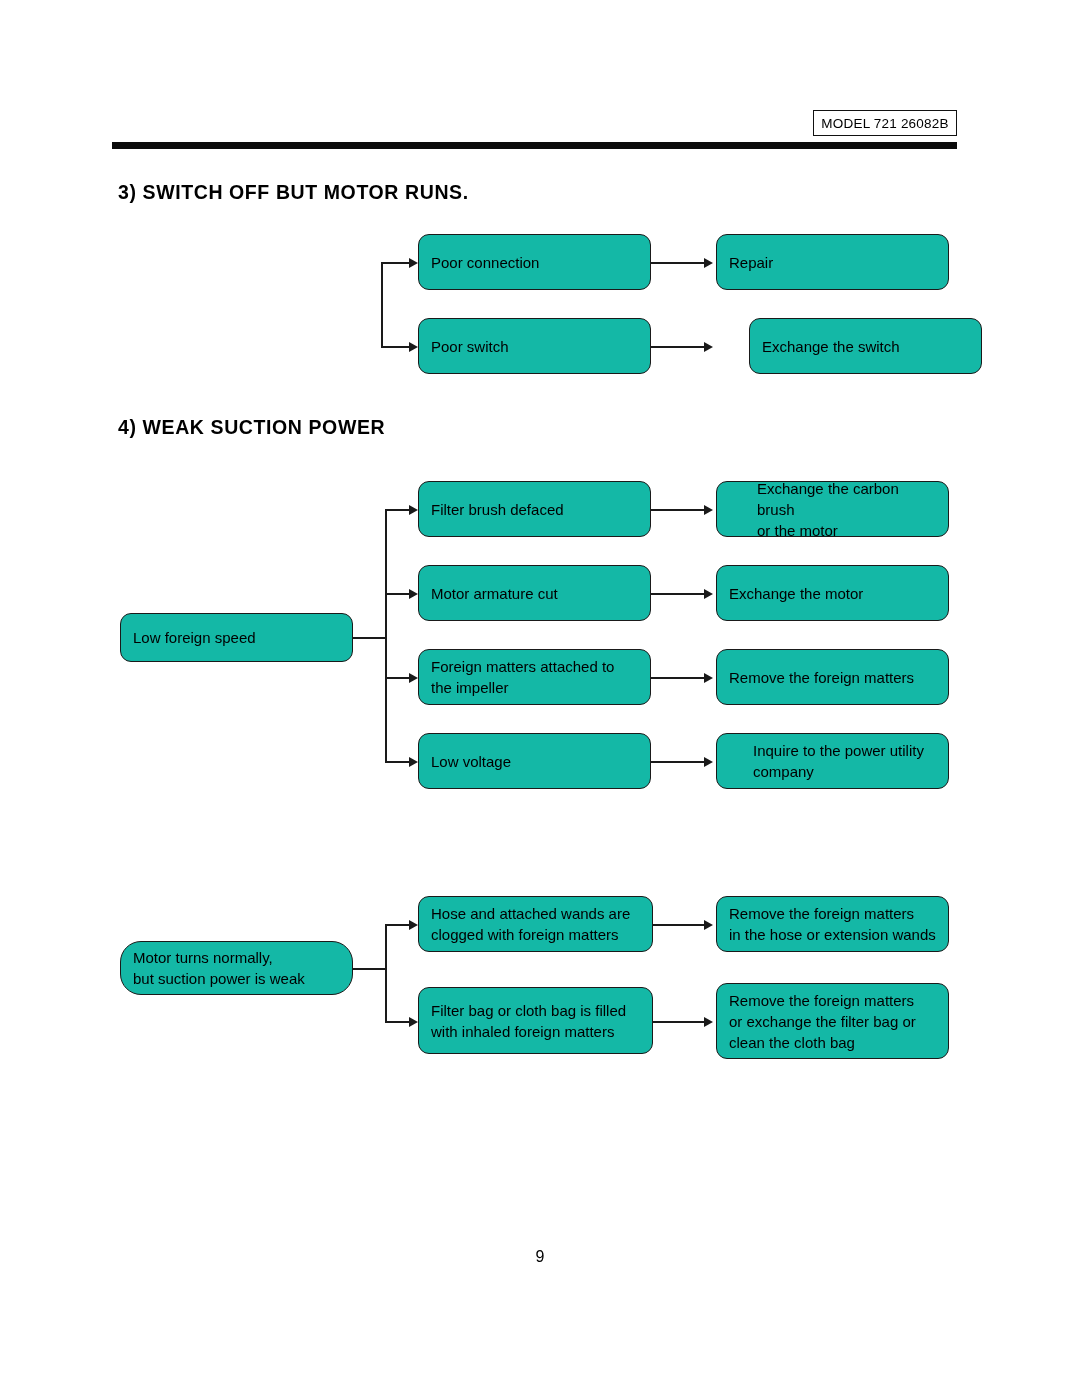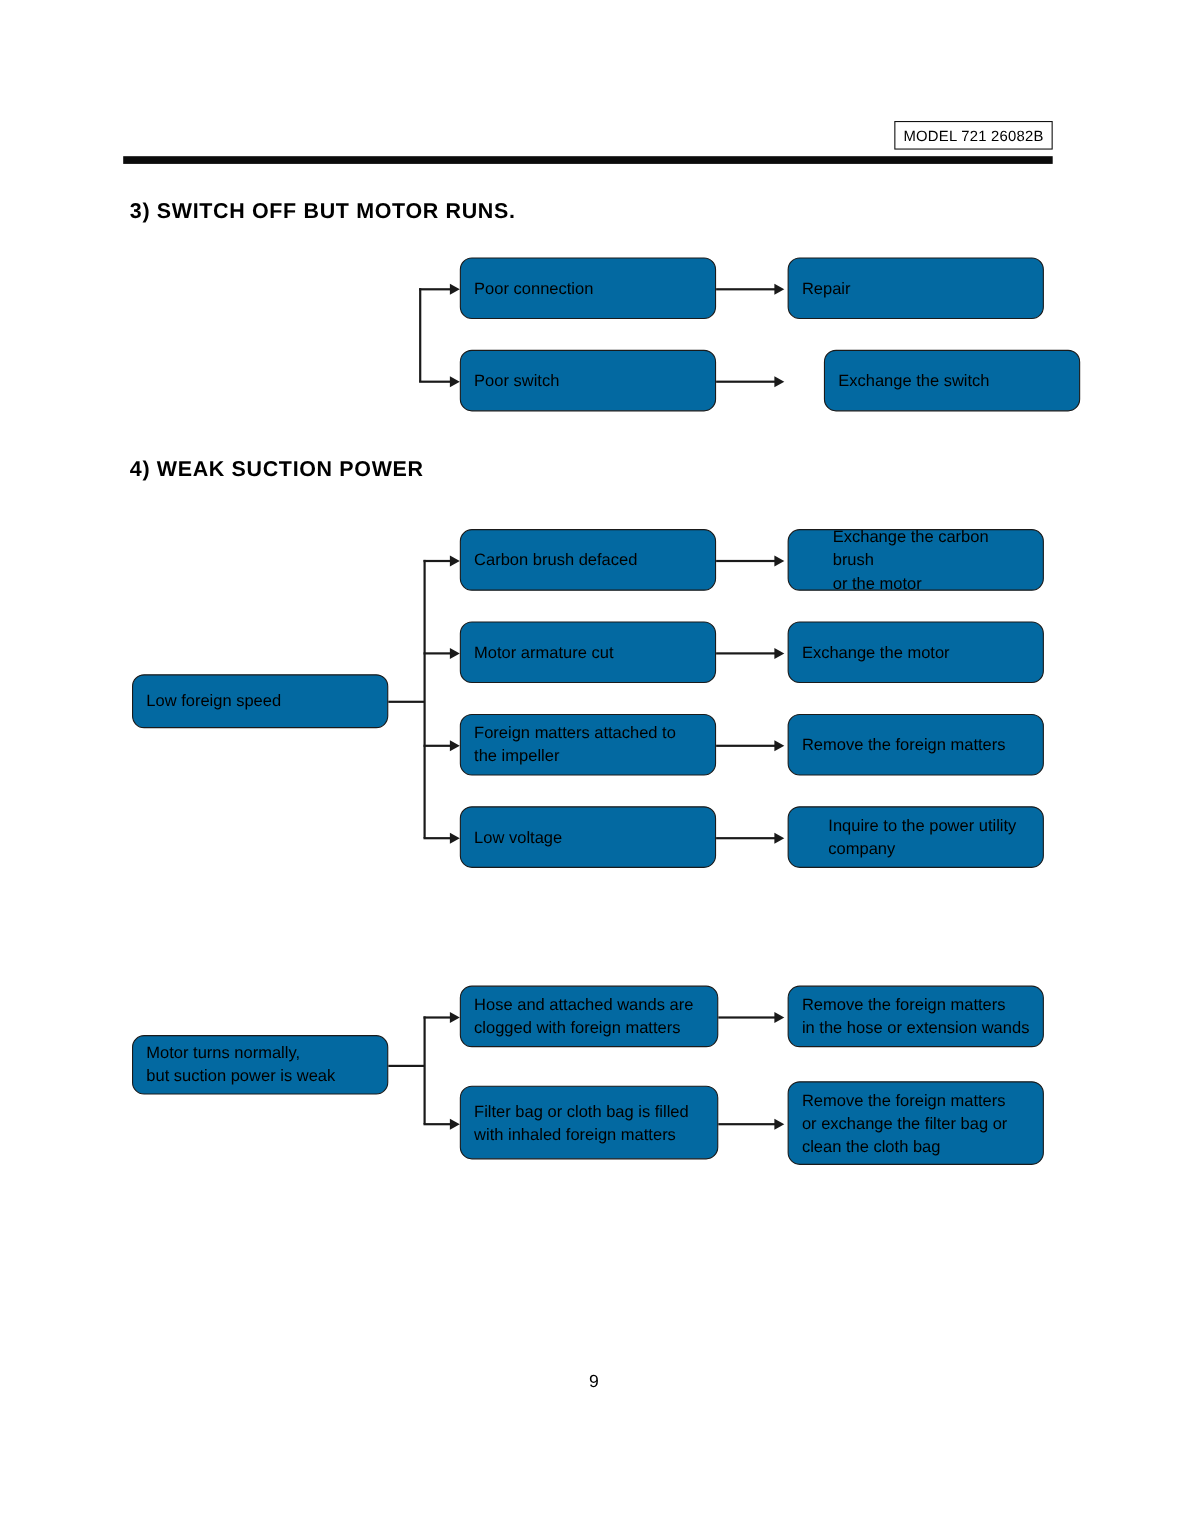--- a/index.html
+++ b/index.html
@@ -60,21 +60,21 @@
   }
   #heading-3 { left: 118px; top: 181px; }
   #heading-4 { left: 118px; top: 416px; }
 
   
   .node {
     position: absolute;
     box-sizing: border-box;
     border: 1.5px solid #1a1a1a;
     border-radius: 11px;
-    background: #0369a1;
+    background: #14b8a6;
     display: flex;
     align-items: center;
     padding: 0 12px;
   }
   .node .txt {
     font-size: 15px;
     line-height: 21px;
     white-space: pre-line;
   }
 
@@ -152,21 +152,21 @@
   <div class="line-h" style="left:385px; top:509px; width:26px;"></div>
   <div class="arrow" style="left:409px; top:505px;"></div>
   <div class="line-h" style="left:385px; top:593px; width:26px;"></div>
   <div class="arrow" style="left:409px; top:589px;"></div>
   <div class="line-h" style="left:385px; top:677px; width:26px;"></div>
   <div class="arrow" style="left:409px; top:673px;"></div>
   <div class="line-h" style="left:385px; top:761px; width:26px;"></div>
   <div class="arrow" style="left:409px; top:757px;"></div>
 
   <div class="node" style="left:418px; top:481px; width:233px; height:56px;">
-    <span class="txt">Carbon brush defaced</span>
+    <span class="txt">Filter brush defaced</span>
   </div>
   <div class="node" style="left:418px; top:565px; width:233px; height:56px;">
     <span class="txt">Motor armature cut</span>
   </div>
   <div class="node" style="left:418px; top:649px; width:233px; height:56px;">
     <span class="txt">Foreign matters attached to
 the impeller</span>
   </div>
   <div class="node" style="left:418px; top:733px; width:233px; height:56px;">
     <span class="txt">Low voltage</span>
@@ -189,21 +189,21 @@
     <span class="txt">Exchange the motor</span>
   </div>
   <div class="node" style="left:716px; top:649px; width:233px; height:56px;">
     <span class="txt">Remove the foreign matters</span>
   </div>
   <div class="node" style="left:716px; top:733px; width:233px; height:56px;padding-left:36px;">
     <span class="txt">Inquire to the power utility
 company</span>
   </div>
 
-  <div class="node" style="left:120px; top:941px; width:233px; height:54px;">
+  <div class="node" style="left:120px; top:941px; width:233px; height:54px;border-radius:21px;">
     <span class="txt">Motor turns normally,
 but suction power is weak</span>
   </div>
   <div class="line-h" style="left:353px; top:968px; width:33px;"></div>
   <div class="line-v" style="left:385px; top:924px; height:98px;"></div>
 
   <div class="line-h" style="left:385px; top:924px; width:26px;"></div>
   <div class="arrow" style="left:409px; top:920px;"></div>
   <div class="line-h" style="left:385px; top:1021px; width:26px;"></div>
   <div class="arrow" style="left:409px; top:1017px;"></div>

